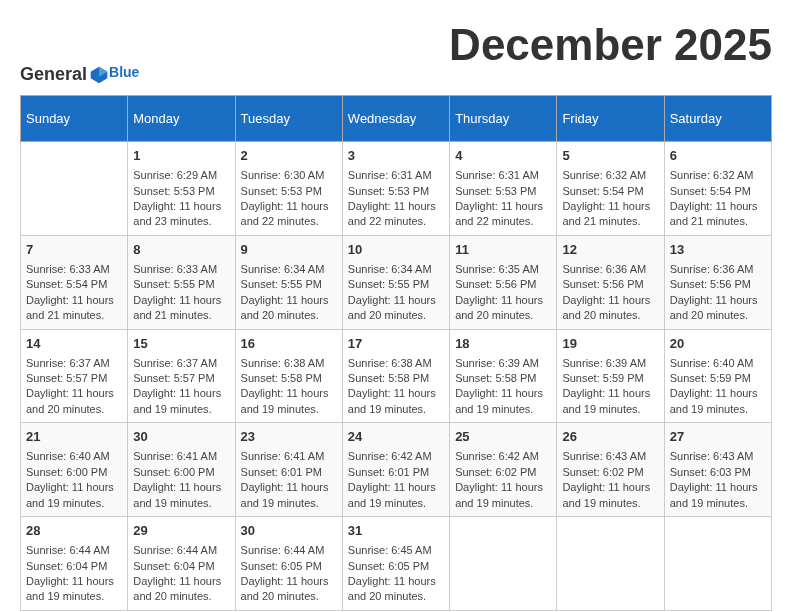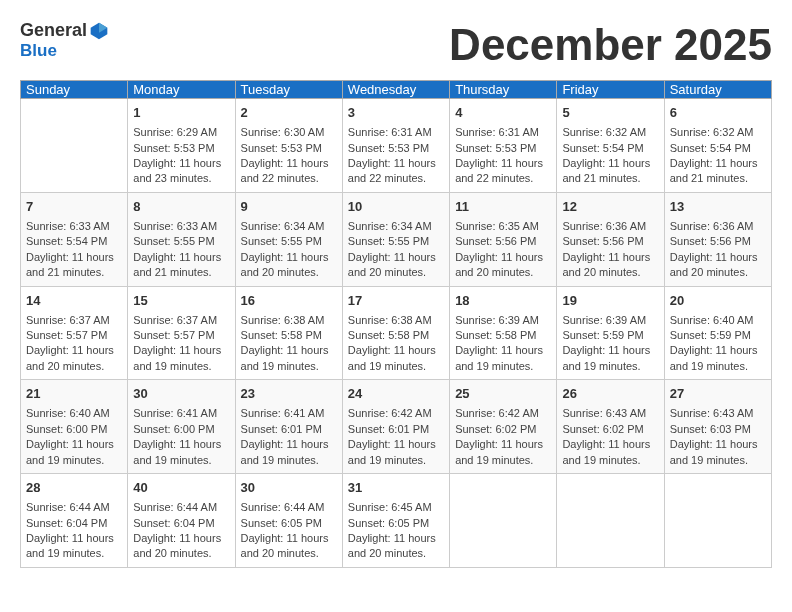--- a/index.html
+++ b/index.html
@@ -11,34 +11,35 @@
       padding: 20px;
     }
     .header {
       display: flex;
       align-items: flex-start;
       justify-content: space-between;
       margin-bottom: 10px;
     }
     .logo {
       display: flex;
-      flex-direction: column;
+      flex-direction: row;
       align-items: flex-start;
+      margin-top: 44px;
     }
     .logo-text {
       display: flex;
       align-items: center;
     }
     .logo-general {
       font-size: 18px;
       font-weight: bold;
       color: #333;
     }
     .logo-blue {
-      font-size: 17px;
+      font-size: 14px;
       font-weight: bold;
       color: #1a6fc4;
     }
     .logo-icon {
       width: 20px;
       height: 20px;
       margin-left: 2px;
     }
     .title-section {
       text-align: right;
@@ -55,21 +56,21 @@
     table {
       width: 100%;
       border-collapse: collapse;
       font-size: 11px;
     }
     thead tr {
       background-color: #1a6fc4;
       color: white;
     }
     thead th {
-      padding: 1px 5px;
+      padding: 15px 5px;
       text-align: left;
       font-size: 13px;
       font-weight: normal;
       border: 1px solid #aaa;
     }
     tbody td {
       vertical-align: top;
       padding: 5px;
       border: 1px solid #ccc;
       width: 107px;
@@ -242,21 +243,21 @@
           <span class="day-num">27</span>
           <div class="day-info">Sunrise: 6:43 AM<br>Sunset: 6:03 PM<br>Daylight: 11 hours<br>and 19 minutes.</div>
         </td>
       </tr>
       <tr>
         <td>
           <span class="day-num">28</span>
           <div class="day-info">Sunrise: 6:44 AM<br>Sunset: 6:04 PM<br>Daylight: 11 hours<br>and 19 minutes.</div>
         </td>
         <td>
-          <span class="day-num">40</span>
+          <span class="day-num">29</span>
           <div class="day-info">Sunrise: 6:44 AM<br>Sunset: 6:04 PM<br>Daylight: 11 hours<br>and 20 minutes.</div>
         </td>
         <td>
           <span class="day-num">30</span>
           <div class="day-info">Sunrise: 6:44 AM<br>Sunset: 6:05 PM<br>Daylight: 11 hours<br>and 20 minutes.</div>
         </td>
         <td>
           <span class="day-num">31</span>
           <div class="day-info">Sunrise: 6:45 AM<br>Sunset: 6:05 PM<br>Daylight: 11 hours<br>and 20 minutes.</div>
         </td>

